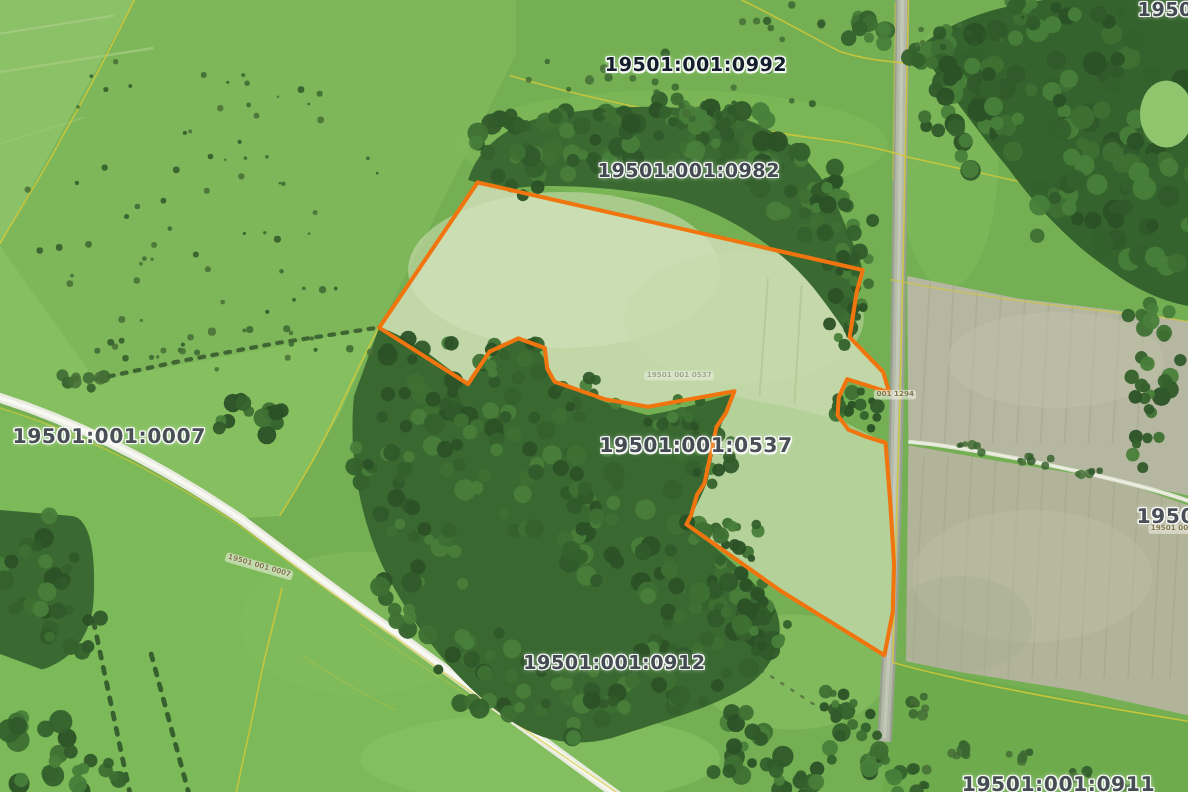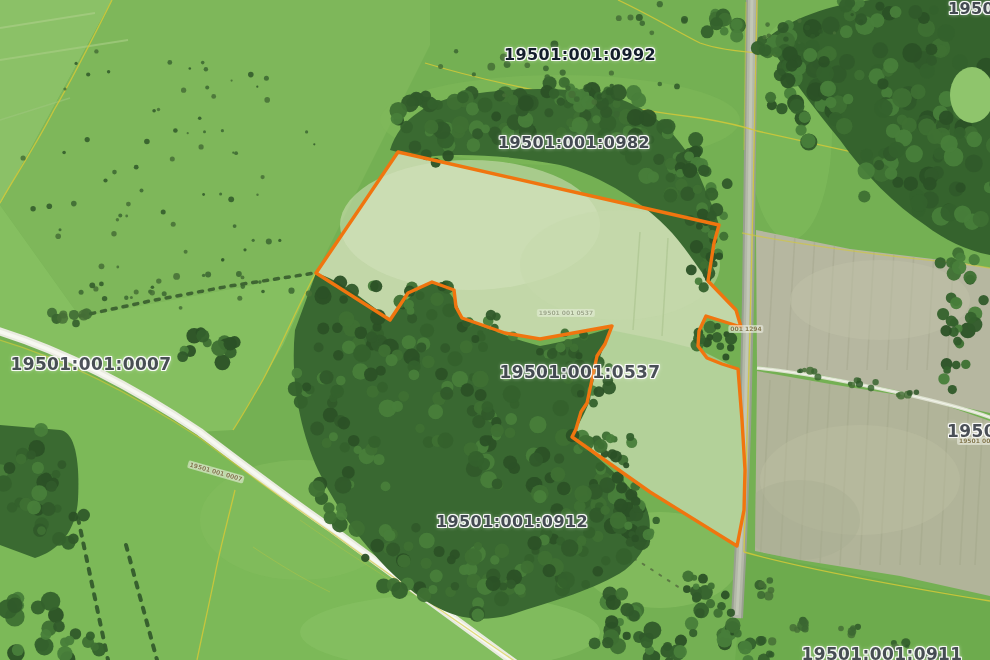--- a/index.html
+++ b/index.html
@@ -1237,21 +1237,21 @@
          L650,492 L572,437 L576,429 L581,412 L587,403 L597,356 L605,344 L612,326
          L540,339 L505,333 L462,318 L456,307 L454,290 L432,282 L408,293 L390,320
          L316,273 Z" fill="none" stroke="#f0750f" stroke-width="3.4" stroke-linejoin="round"></path>
   </svg>
 
   <div id="labels">
       <div class="plabel" style="left: 580px; top: 54px; font-size: 16px; color: #0f172a;">19501:001:0992</div>
       <div class="plabel" style="left: 574px; top: 142px; font-size: 16px; color: rgb(69, 74, 84);">19501:001:0982</div>
       <div class="plabel" style="left: 580px; top: 344px; font-size: 17px; color: rgb(69, 74, 84); margin-top: 28px;">19501:001:0537</div>
       <div class="plabel" style="left: 91px; top: 364px; font-size: 17px; color: rgb(69, 74, 84);">19501:001:0007</div>
-      <div class="plabel" style="left: 512px; top: 521px; font-size: 16px; color: rgb(69, 74, 84);">19501:001:0912</div>
+      <div class="plabel" style="left: 512px; top: 552px; font-size: 16px; color: rgb(69, 74, 84);">19501:001:0912</div>
       <div class="plabel" style="left: 882px; top: 654px; font-size: 17px; color: rgb(69, 74, 84);">19501:001:0911</div>
       <div class="plabel anchor-left" style="left: 947px; top: 431px; font-size: 17px; color: rgb(69, 74, 84);">19501:00</div>
       <div class="plabel anchor-left" style="left: 948px; top: 8px; font-size: 16px; color: rgb(69, 74, 84);">19501:0</div>
       <div class="tlabel" style="left: 216px; top: 472px; transform: translate(-50%, -50%) rotate(16deg);">19501 001 0007</div>
       <div class="tlabel faint" style="left: 566px; top: 313px;">19501 001 0537</div>
       <div class="tlabel" style="left: 746px; top: 329px;">001 1294</div>
       <div class="tlabel anchor-left" style="left: 957px; top: 441px;">19501 001 09</div>
     </div>
 </div>
 

